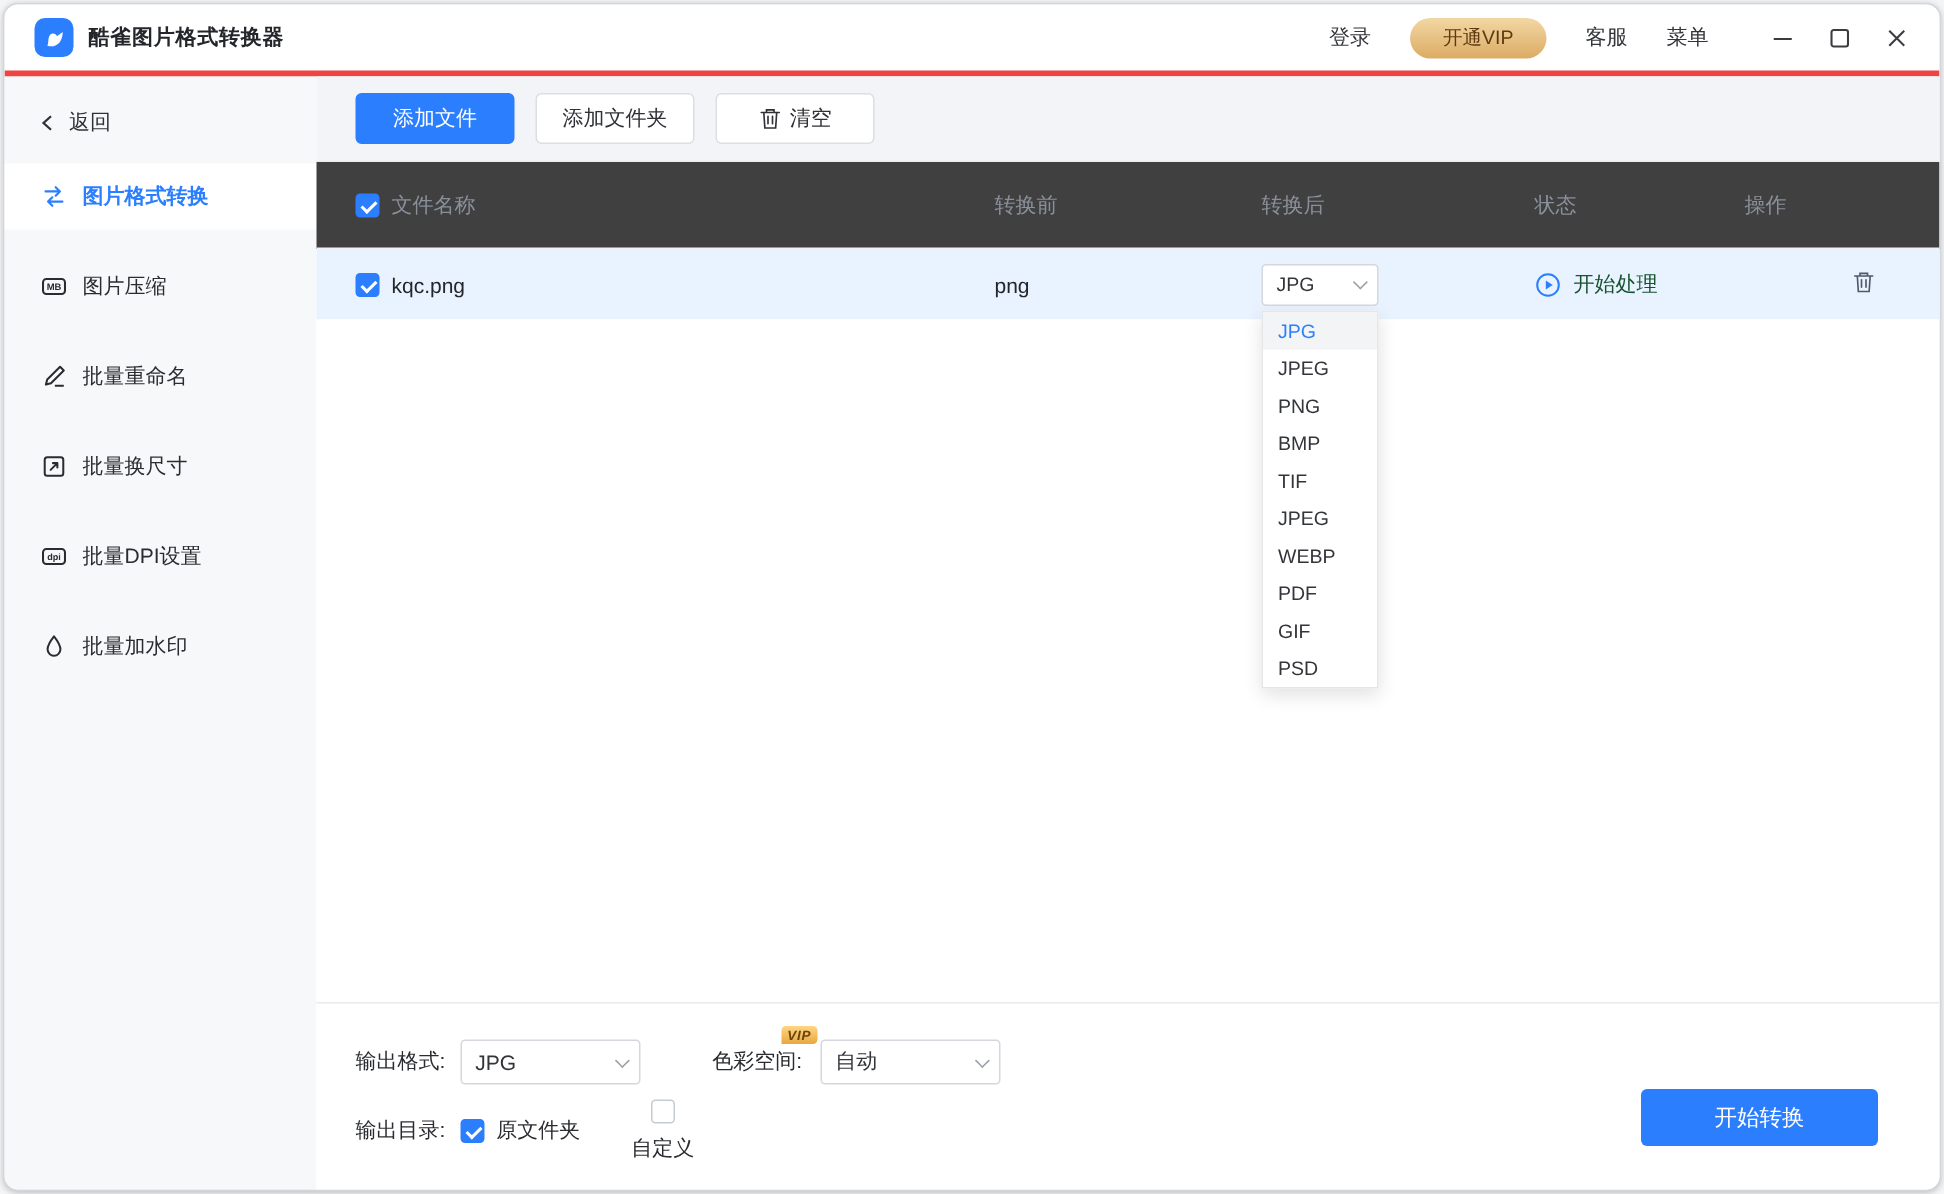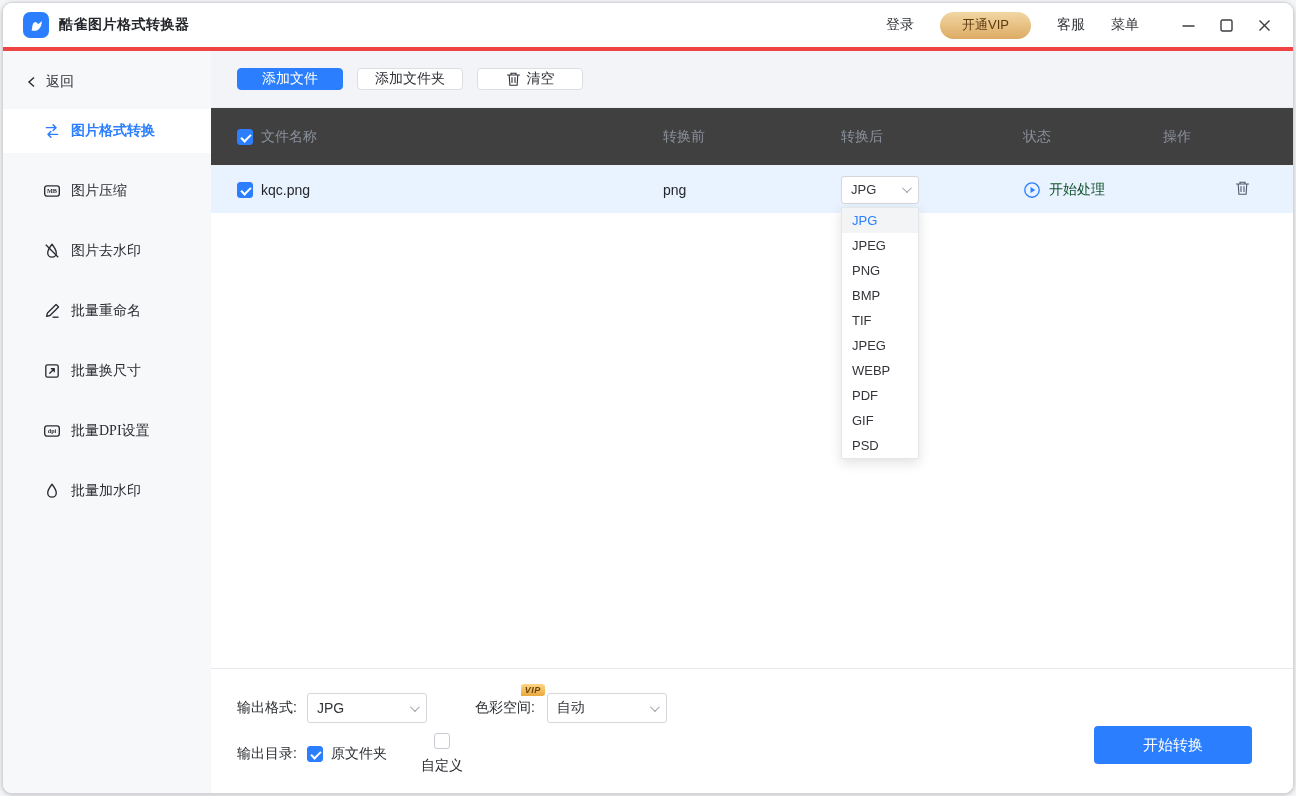--- a/index.html
+++ b/index.html
@@ -26,30 +26,30 @@
              cursor:pointer; color:#3a3c40; border-radius:4px; }
 
   
   .body-row { flex:1; display:flex; min-height:0; }
 
   
   .sidebar { flex:0 0 208px; background:#f7f8fa; padding-top:14px; }
   .back-row { display:flex; align-items:center; gap:9px; padding:8px 0 8px 24px;
               font-size:14px; color:#2f3136; cursor:pointer; margin-bottom:10px; }
   .side-nav { display:flex; flex-direction:column; gap:16px; }
-  .side-item { height:44px; display:flex; align-items:center; gap:10px; padding-left:40px;
-               font-size:14px; color:#2a2c31; cursor:pointer;font-family:Liberation Serif, serif; }
+  .side-item { height:44px; display:flex; align-items:center; gap:10px; padding-left:24px;
+               font-size:14px; color:#2a2c31; cursor:pointer; }
   .side-item svg { flex:0 0 18px; }
   .side-item.active { background:#fff; color:#2b7fff; font-weight:700; }
 
   
   .main { flex:1; display:flex; flex-direction:column; background:#fff; position:relative; min-width:0; }
   .toolbar { flex:0 0 57px; background:#f2f4f7; display:flex; align-items:center; gap:14px;
              padding-left:26px; border-bottom:1px solid #eceef1; }
-  .btn { height:22px; border-radius:4px; font-size:14px; cursor:pointer; font-family:inherit; }
+  .btn { height:34px; border-radius:4px; font-size:14px; cursor:pointer; font-family:inherit; }
   .btn-primary { width:106px; background:#2b7fff; border:1px solid #2b7fff; color:#fff; }
   .btn-ghost { width:106px; background:#fff; border:1px solid #dcdee2; color:#2f3136;
                display:inline-flex; align-items:center; justify-content:center; gap:6px; }
 
   .grid-row { display:grid; grid-template-columns:24px 402px 178px 182px 140px 1fr;
               align-items:center; padding-left:26px; padding-right:12px; }
   .thead { height:58px; color:#8a909b; font-size:14px; background:#404040; border-bottom:1px solid #f0f1f4; }
   .trow { height:47px; background:#e9f2ff; font-size:14px; color:#24262b; }
   .file-name { font-weight:400; }
 
@@ -153,27 +153,20 @@
         </div>
 
         <div class="side-item">
           <svg width="18" height="18" viewBox="0 0 16 16">
               <rect x="1.5" y="3.5" width="13" height="9" rx="2" fill="none" stroke="currentColor" stroke-width="1.2"></rect>
               <text x="8" y="10.2" font-size="5.6" font-weight="bold" text-anchor="middle" fill="currentColor" stroke="none" font-family="inherit">MB</text>
             </svg>
           <span>图片压缩</span>
         </div>
 
-        <div class="side-item">
-          <svg width="18" height="18" viewBox="0 0 16 16">
-              <path d="M8 2 C5.8 4.8 4.2 7.3 4.2 9.7 a3.8 3.8 0 0 0 7.6 0 C11.8 7.3 10.2 4.8 8 2 Z" fill="none" stroke="currentColor" stroke-width="1.2" stroke-linejoin="round"></path>
-              <line x1="2.5" y1="2.5" x2="13.5" y2="13.5" stroke="currentColor" stroke-width="1.2"></line>
-            </svg>
-          <span>图片去水印</span>
-        </div>
 
         <div class="side-item">
           <svg width="18" height="18" viewBox="0 0 16 16">
               <path d="M11.6 2.2 l2.2 2.2 L6.2 12 l-3 .8.8-3 Z" fill="none" stroke="currentColor" stroke-width="1.2" stroke-linejoin="round"></path>
               <line x1="8.5" y1="13.5" x2="13.8" y2="13.5" stroke="currentColor" stroke-width="1.2"></line>
             </svg>
           <span>批量重命名</span>
         </div>
 
         <div class="side-item">

